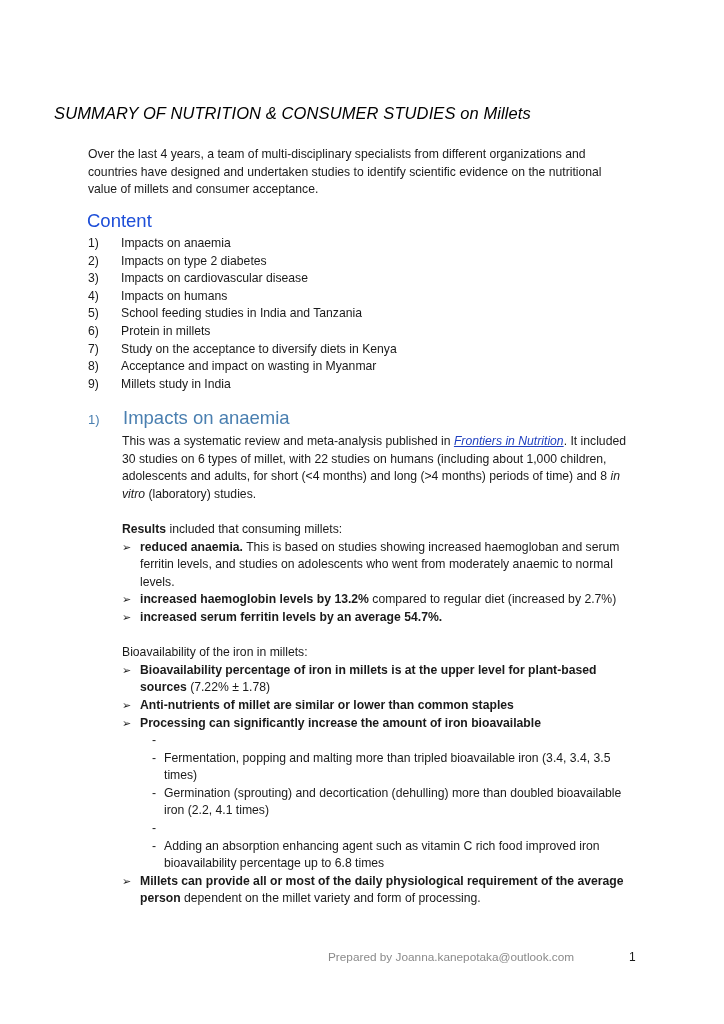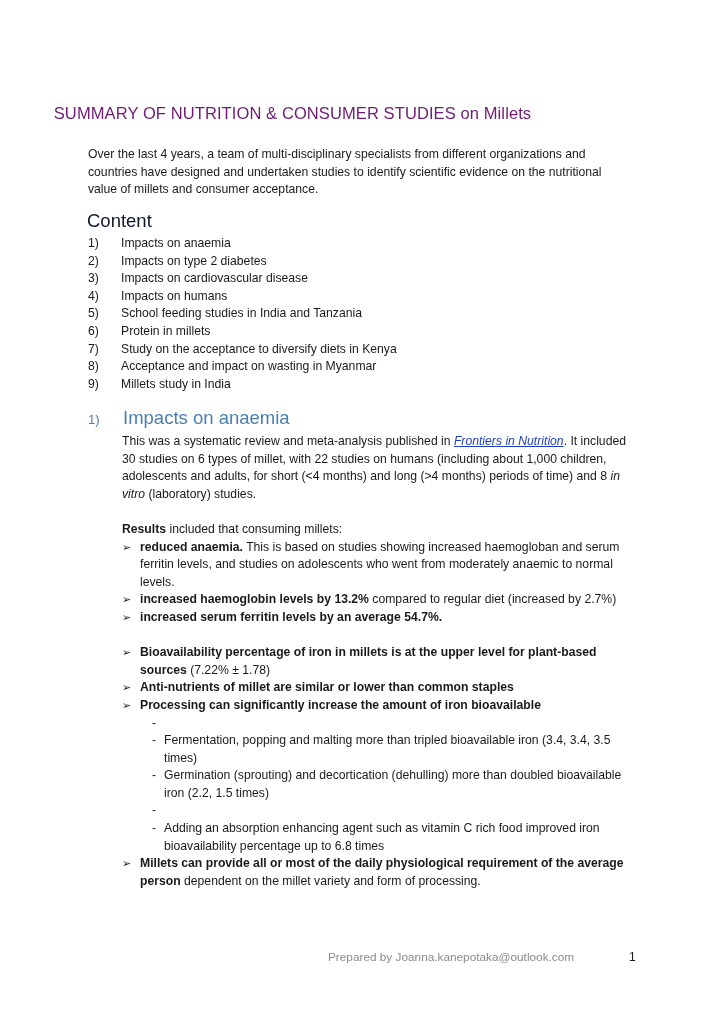--- a/index.html
+++ b/index.html
@@ -1,22 +1,22 @@
 <!DOCTYPE html>
 <html><head>
   <meta charset="utf-8">
   <style>
     html, body { margin: 0; padding: 0; background: #ffffff; }
     body { width: 724px; height: 1024px; position: relative; overflow: hidden;
       font-family: "Liberation Sans", sans-serif; color: #1a1a1a; font-size: 12.2px; }
     .page { position: absolute; left: 0; top: 0; width: 724px; height: 1024px; }
     .title { position: absolute; top: 104px; left: 0; width: 585px; text-align: center;
-      font-size: 16.5px; color: #701a75; letter-spacing: 0.1px; }
+      font-size: 16.5px; color: #000000; letter-spacing: 0.1px; font-style: italic; }
     .intro { position: absolute; top: 146px; left: 88px; width: 540px; line-height: 17.6px; font-size: 12.2px; }
-    .content-h { position: absolute; top: 210px; left: 87px; font-size: 18.5px; color: #0f172a; text-align: center; }
+    .content-h { position: absolute; top: 210px; left: 87px; font-size: 18.5px; color: #1d4ed8; text-align: center; }
     .toc { position: absolute; top: 235px; left: 88px; margin: 0; padding: 0; list-style: none; }
     .toc li { height: 17.6px; line-height: 17.6px; display: flex; }
     .toc .num { width: 33px; }
     .sec-h { position: absolute; top: 407px; left: 88px; display: flex; align-items: baseline; }
     .sec-h .num { width: 35px; font-size: 13px; color: #4a7fb0; }
     .sec-h .txt { font-size: 18.5px; color: #4a7fb0; }
     .body { position: absolute; top: 433px; left: 122px; width: 520px; line-height: 17.6px; }
     .body p { margin: 0; }
     .gap { height: 17.6px; }
     .arrow-list { margin: 0; padding: 0; list-style: none; }
@@ -95,20 +95,21 @@
       <li>
           <span class="bullet">➢</span>
           <span class="content"><b>increased haemoglobin levels by 13.2%</b><span> compared to regular diet (increased by 2.7%)</span></span>
         </li>
       <li>
           <span class="bullet">➢</span>
           <span class="content"><b>increased serum ferritin levels by an average 54.7%.</b><span></span></span>
         </li>
     </ul>
     <div class="gap"></div>
+    <p>Bioavailability of the iron in millets:</p>
     <ul class="arrow-list">
       <li>
           <span class="bullet">➢</span>
           <span class="content"><b>Bioavailability percentage of iron in millets is at the upper level for plant-based sources</b><span> (7.22% ± 1.78)</span></span>
         </li>
       <li>
           <span class="bullet">➢</span>
           <span class="content"><b>Anti-nutrients of millet are similar or lower than common staples</b><span></span></span>
         </li>
       <li>
@@ -117,21 +118,21 @@
         <ul class="dash-list">
           <li>
                 <span class="dash">-</span>
               </li>
           <li>
                 <span class="dash">-</span>
                 <span>Fermentation, popping and malting more than tripled bioavailable iron (3.4, 3.4, 3.5 times)</span>
               </li>
           <li>
                 <span class="dash">-</span>
-                <span>Germination (sprouting) and decortication (dehulling) more than doubled bioavailable iron (2.2, 1.5 times)</span>
+                <span>Germination (sprouting) and decortication (dehulling) more than doubled bioavailable iron (2.2, 4.1 times)</span>
               </li>
           <li>
                 <span class="dash">-</span>
               </li>
           <li>
                 <span class="dash">-</span>
                 <span>Adding an absorption enhancing agent such as vitamin C rich food improved iron bioavailability percentage up to 6.8 times</span>
               </li>
         </ul>
       </span>

